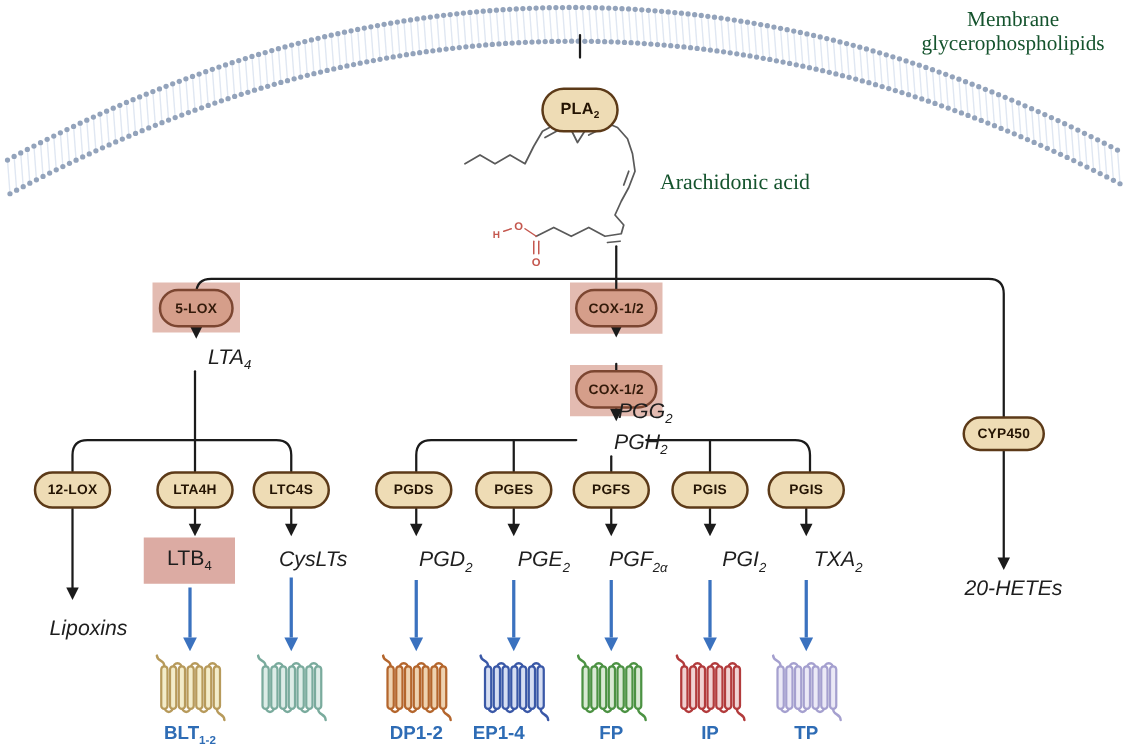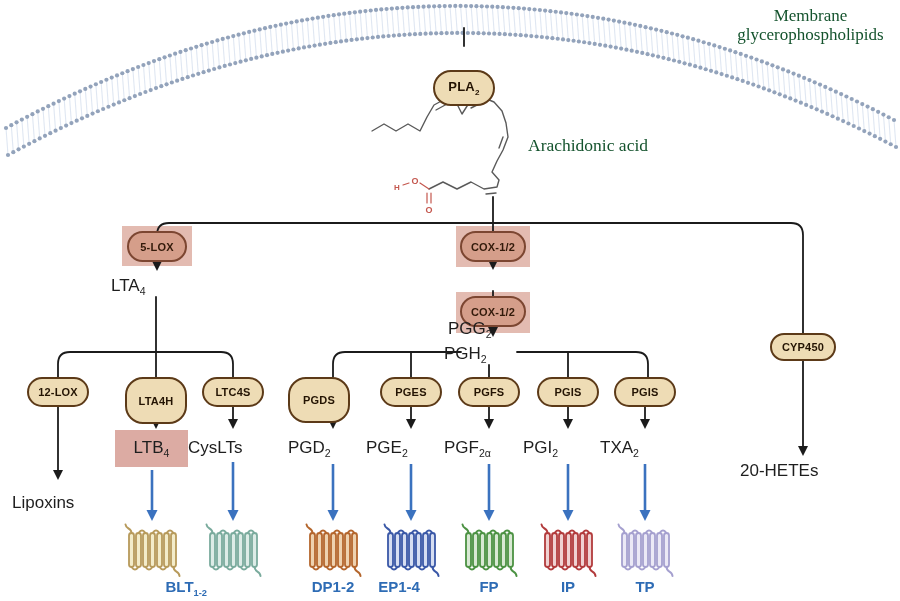--- a/index.html
+++ b/index.html
@@ -7,21 +7,21 @@
       font-family:"Liberation Sans",sans-serif;}
   #diagram{position:absolute;left:0;top:0;z-index:2;}
   .hbox{position:absolute;background:var(--highlight_box);z-index:1;}
   .hbox.ltb4{background:var(--ltb4_box);display:flex;align-items:center;justify-content:center;
       font-size:17px;color:var(--text);}
   .oval{position:absolute;display:flex;align-items:center;justify-content:center;
       background:var(--enzyme_fill);border:2px solid var(--enzyme_border);border-radius:18px;
       font-weight:bold;font-size:11px;color:#241403;z-index:3;letter-spacing:.2px;box-sizing:border-box;}
   .oval.cox{background:var(--cox_fill);border-color:var(--cox_border);color:#331a0a;}
   .oval.pla{font-size:13px;border-width:2.5px;}
-  .lbl{position:absolute;text-align:left;font-size:17px;color:var(--text);z-index:3;line-height:20px;}
+  .lbl{position:absolute;text-align:right;font-size:17px;color:var(--text);z-index:3;line-height:20px;font-style:italic;}
   .mlabel{position:absolute;font-size:17px;color:#14532d;z-index:3;line-height:19px;text-align:center;font-family:Liberation Serif, serif;}
   .rlabel{position:absolute;text-align:center;font-weight:bold;font-size:15px;
       color:var(--receptor_label);z-index:3;}
   .ricon{position:absolute;width:58px;height:58px;z-index:3;}
   sub{font-size:0.62em;}
   .mol{stroke:var(--molecule_stroke);fill:none;stroke-width:1.4;stroke-linecap:round;stroke-linejoin:round;}
   .molr{stroke:var(--molecule_red);fill:none;stroke-width:1.2;stroke-linecap:round;}
   .atom{fill:var(--molecule_red);font:bold 9px "Liberation Sans",sans-serif;text-anchor:middle;}
 </style>
 </head>
@@ -635,27 +635,27 @@
   <div class="oval cox" style="left:460px;top:296px;width:66px;height:31px;">
       <span>COX-1/2</span>
     </div>
   <div class="oval" style="left:770px;top:333px;width:66px;height:28px;">
       <span>CYP450</span>
     </div>
 
   <div class="oval" style="left:27px;top:377px;width:62px;height:30px;">
       <span>12-LOX</span>
     </div>
-  <div class="oval" style="left:125px;top:377px;width:62px;height:47px;">
+  <div class="oval" style="left:125px;top:377px;width:62px;height:30px;">
       <span>LTA4H</span>
     </div>
   <div class="oval" style="left:202px;top:377px;width:62px;height:30px;">
       <span>LTC4S</span>
     </div>
-  <div class="oval" style="left:288px;top:377px;width:62px;height:46px;">
+  <div class="oval" style="left:300px;top:377px;width:62px;height:30px;">
       <span>PGDS</span>
     </div>
   <div class="oval" style="left:380px;top:377px;width:62px;height:30px;">
       <span>PGES</span>
     </div>
   <div class="oval" style="left:458px;top:377px;width:62px;height:30px;">
       <span>PGFS</span>
     </div>
   <div class="oval" style="left:537px;top:377px;width:62px;height:30px;">
       <span>PGIS</span>
@@ -812,21 +812,21 @@
           <rect x="6" y="12" width="5" height="34" rx="2.5" fill="#ebe9f6" stroke="#a5a0cf" stroke-width="1.8"></rect>
           <rect x="13" y="12" width="5" height="34" rx="2.5" fill="#ebe9f6" stroke="#a5a0cf" stroke-width="1.8"></rect>
           <rect x="20" y="12" width="5" height="34" rx="2.5" fill="#ebe9f6" stroke="#a5a0cf" stroke-width="1.8"></rect>
           <rect x="27" y="12" width="5" height="34" rx="2.5" fill="#ebe9f6" stroke="#a5a0cf" stroke-width="1.8"></rect>
           <rect x="34" y="12" width="5" height="34" rx="2.5" fill="#ebe9f6" stroke="#a5a0cf" stroke-width="1.8"></rect>
           <rect x="41" y="12" width="5" height="34" rx="2.5" fill="#ebe9f6" stroke="#a5a0cf" stroke-width="1.8"></rect>
           <rect x="48" y="12" width="5" height="34" rx="2.5" fill="#ebe9f6" stroke="#a5a0cf" stroke-width="1.8"></rect>
         </g>
       </svg></div>
 
-  <div class="rlabel" style="left:97px;top:578px;width:110px;text-align:right;">
+  <div class="rlabel" style="left:97px;top:578px;width:110px;">
     <span>BLT</span><sub>1-2</sub></div>
   <div class="rlabel" style="left:278px;top:578px;width:110px;">
     <span>DP1-2</span><sub></sub></div>
   <div class="rlabel" style="left:344px;top:578px;width:110px;">
     <span>EP1-4</span><sub></sub></div>
   <div class="rlabel" style="left:513px;top:578px;width:110px;">
     <span>IP</span><sub></sub></div>
   <div class="rlabel" style="left:434px;top:578px;width:110px;">
     <span>FP</span><sub></sub></div>
   <div class="rlabel" style="left:590px;top:578px;width:110px;">

